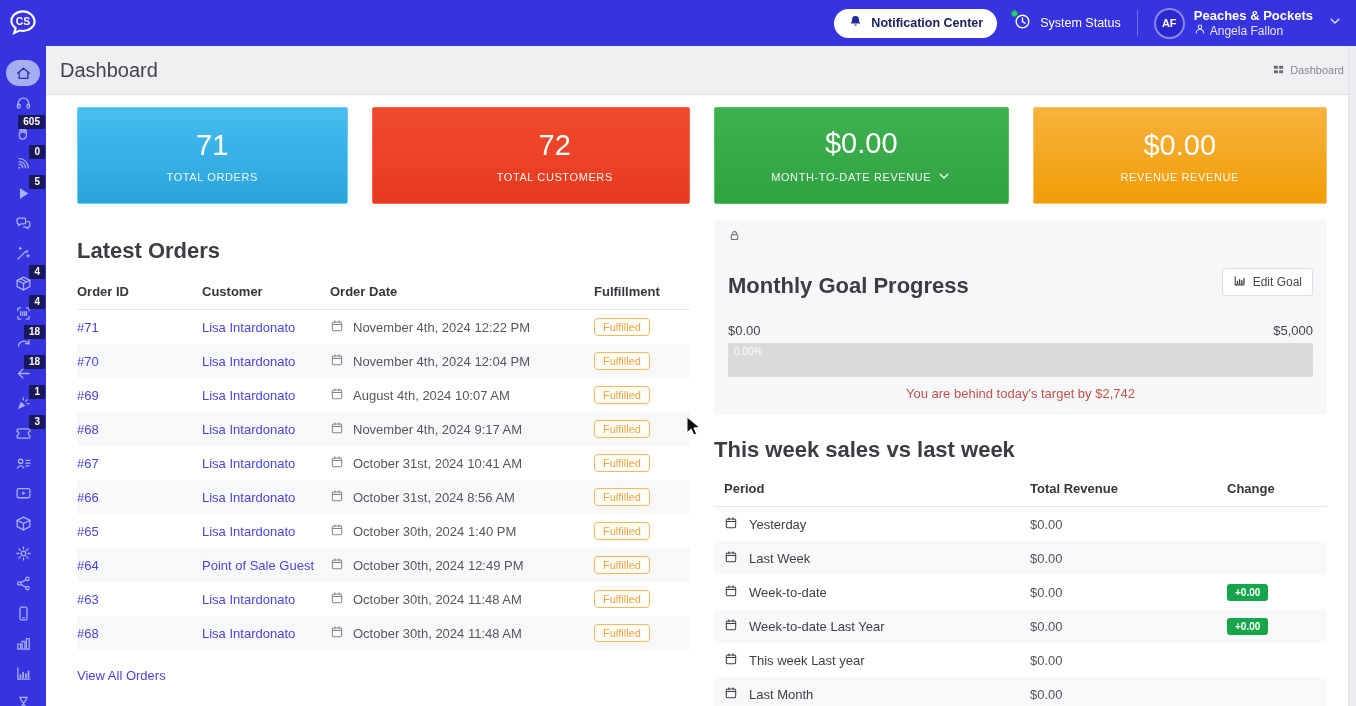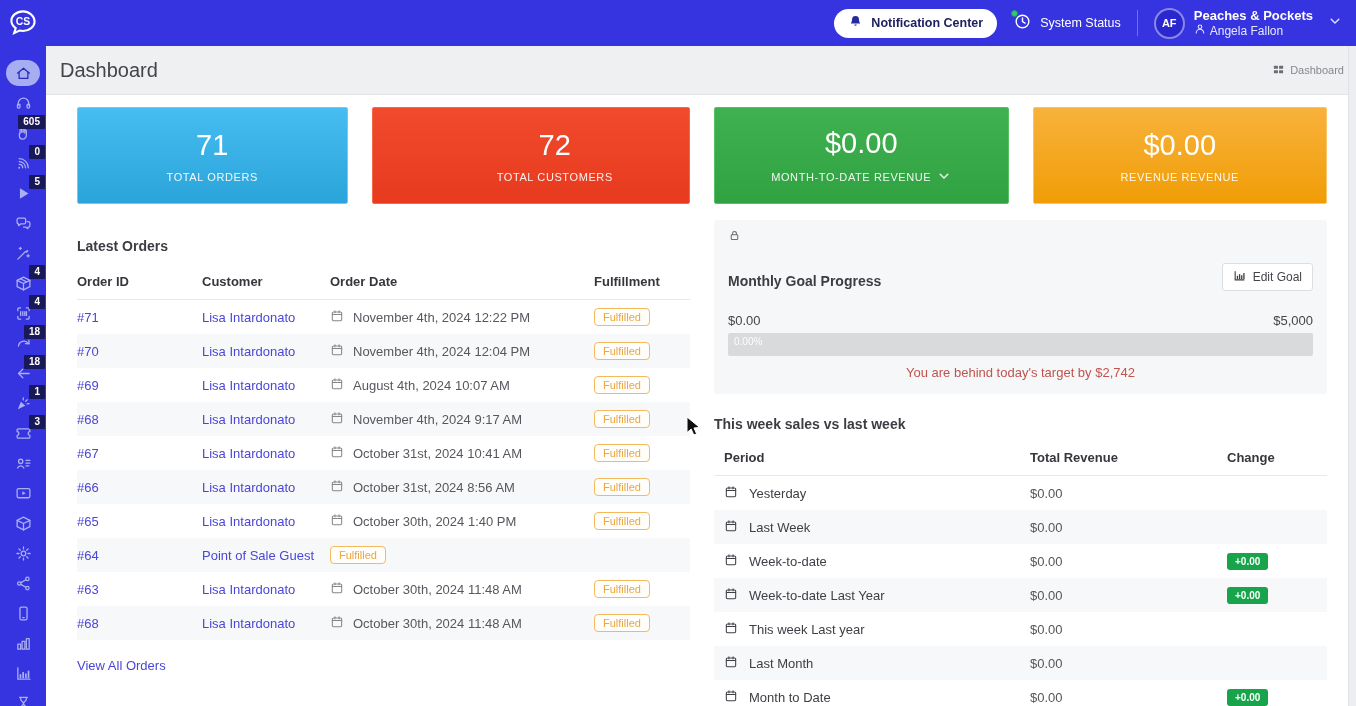--- a/index.html
+++ b/index.html
@@ -45,42 +45,42 @@
   
   .cards-row { display:flex; gap:24px; }
   .stat-card { flex:1; height:97px; border-radius:2px; color:#fff; display:flex; flex-direction:column; align-items:center; justify-content:center; gap:9px; }
   .card-blue   { background:linear-gradient(180deg,var(--card-blue-top),var(--card-blue-bot));   border:1px solid var(--card-blue-brd); }
   .card-red    { background:linear-gradient(180deg,var(--card-red-top),var(--card-red-bot));     border:1px solid var(--card-red-brd);padding-left:48px; }
   .card-green  { background:linear-gradient(180deg,var(--card-green-top),var(--card-green-bot)); border:1px solid var(--card-green-brd); }
   .card-orange { background:linear-gradient(180deg,var(--card-orange-top),var(--card-orange-bot));border:1px solid var(--card-orange-brd); }
   .card-value { font-size:29px; font-weight:400; }
   .card-label { font-size:11px; letter-spacing:.6px; color:rgba(255,255,255,.92); display:flex; align-items:center; gap:6px; }
 
-  .section-title { font-size:14px; font-weight:bold; color:#3b3d42; }
+  .section-title { font-size:22px; font-weight:bold; color:#3b3d42; }
   .col-left .section-title { margin:34px 0 16px; }
 
   
   .o-grid { display:grid; grid-template-columns:125px 128px 264px 1fr; align-items:center; }
   .t-head { font-size:13px; font-weight:bold; color:#35373c; padding:4px 0 10px; border-bottom:1px solid #e8e8ea; }
   .t-row { height:34px; font-size:13px; color:#54565c; }
   .t-row:nth-child(odd) { background:#f7f8f9; }
   .link { color:var(--link); text-decoration:none; cursor:pointer; }
   .date-cell { display:flex; align-items:center; gap:9px; color:#56585e; }
   .date-cell svg { color:#85878c; flex:0 0 auto; }
   .badge-fulfilled { display:inline-block; border:1px solid #f3b95c; color:var(--fulfilled); font-size:11px; border-radius:4px; padding:2px 8px; background:#fffefb; }
   .view-all { display:inline-block; margin-top:18px; font-size:13px; font-weight:500; }
 
   
   .goal-panel { margin-top:16px; background:#f6f7f8; border-radius:3px; padding:8px 14px 14px; }
   .lock-row { color:#6b6e73; height:16px; }
   .goal-head { display:flex; align-items:center; margin-top:7px; }
   .edit-goal-btn { margin-left:auto; background:#fff; border:1px solid #dcdee1; border-radius:3px; padding:5px 10px; font-size:12px; color:#43454b; display:flex; align-items:center; gap:7px; cursor:pointer; font-family:inherit; }
   .edit-goal-btn svg { color:#3a3c41; }
   .goal-range { display:flex; justify-content:space-between; font-size:13px; color:#44464c; margin-top:10px; }
-  .goal-bar { margin-top:5px; height:23px; background:#d9dadc; border-radius:2px; font-size:10px; color:rgba(255,255,255,.95); line-height:17px; padding-left:6px; }
+  .goal-bar { margin-top:5px; height:34px; background:#d9dadc; border-radius:2px; font-size:10px; color:rgba(255,255,255,.95); line-height:17px; padding-left:6px; }
   .goal-warning { margin-top:9px; text-align:center; font-size:13px; color:var(--warning); }
 
   
   .col-right .section-title { margin:22px 0 14px; }
   .w-grid { display:grid; grid-template-columns:316px 197px 1fr; align-items:center; }
   .period-cell { display:flex; align-items:center; gap:11px; padding-left:10px; color:#3e4046; }
   .w-grid.t-head .ph { padding-left:10px; }
   .badge-change { display:inline-block; background:var(--change-badge); color:#fff; font-size:10px; font-weight:bold; border-radius:3px; padding:3px 8px; }
 
   
@@ -463,20 +463,27 @@
                 <rect x="4" y="5" width="16" height="15" rx="2"></rect>
                 <path d="M4 9.5h16M8.5 3.2v3.4M15.5 3.2v3.4"></path>
               </svg></span>
             <span>October 30th, 2024 1:40 PM</span>
           </span>
           <span><span class="badge-fulfilled">Fulfilled</span></span>
         </div>
         <div class="o-grid t-row">
           <span><a class="link">#64</a></span>
           <span><a class="link">Point of Sale Guest</a></span>
+          <span class="date-cell">
+            <span><svg viewBox="0 0 24 24" width="14" height="14" fill="none" stroke="currentColor" stroke-width="1.8" stroke-linecap="round">
+                <rect x="4" y="5" width="16" height="15" rx="2"></rect>
+                <path d="M4 9.5h16M8.5 3.2v3.4M15.5 3.2v3.4"></path>
+              </svg></span>
+            <span>October 30th, 2024 12:49 PM</span>
+          </span>
           <span><span class="badge-fulfilled">Fulfilled</span></span>
         </div>
         <div class="o-grid t-row">
           <span><a class="link">#63</a></span>
           <span><a class="link">Lisa Intardonato</a></span>
           <span class="date-cell">
             <span><svg viewBox="0 0 24 24" width="14" height="14" fill="none" stroke="currentColor" stroke-width="1.8" stroke-linecap="round">
                 <rect x="4" y="5" width="16" height="15" rx="2"></rect>
                 <path d="M4 9.5h16M8.5 3.2v3.4M15.5 3.2v3.4"></path>
               </svg></span>

